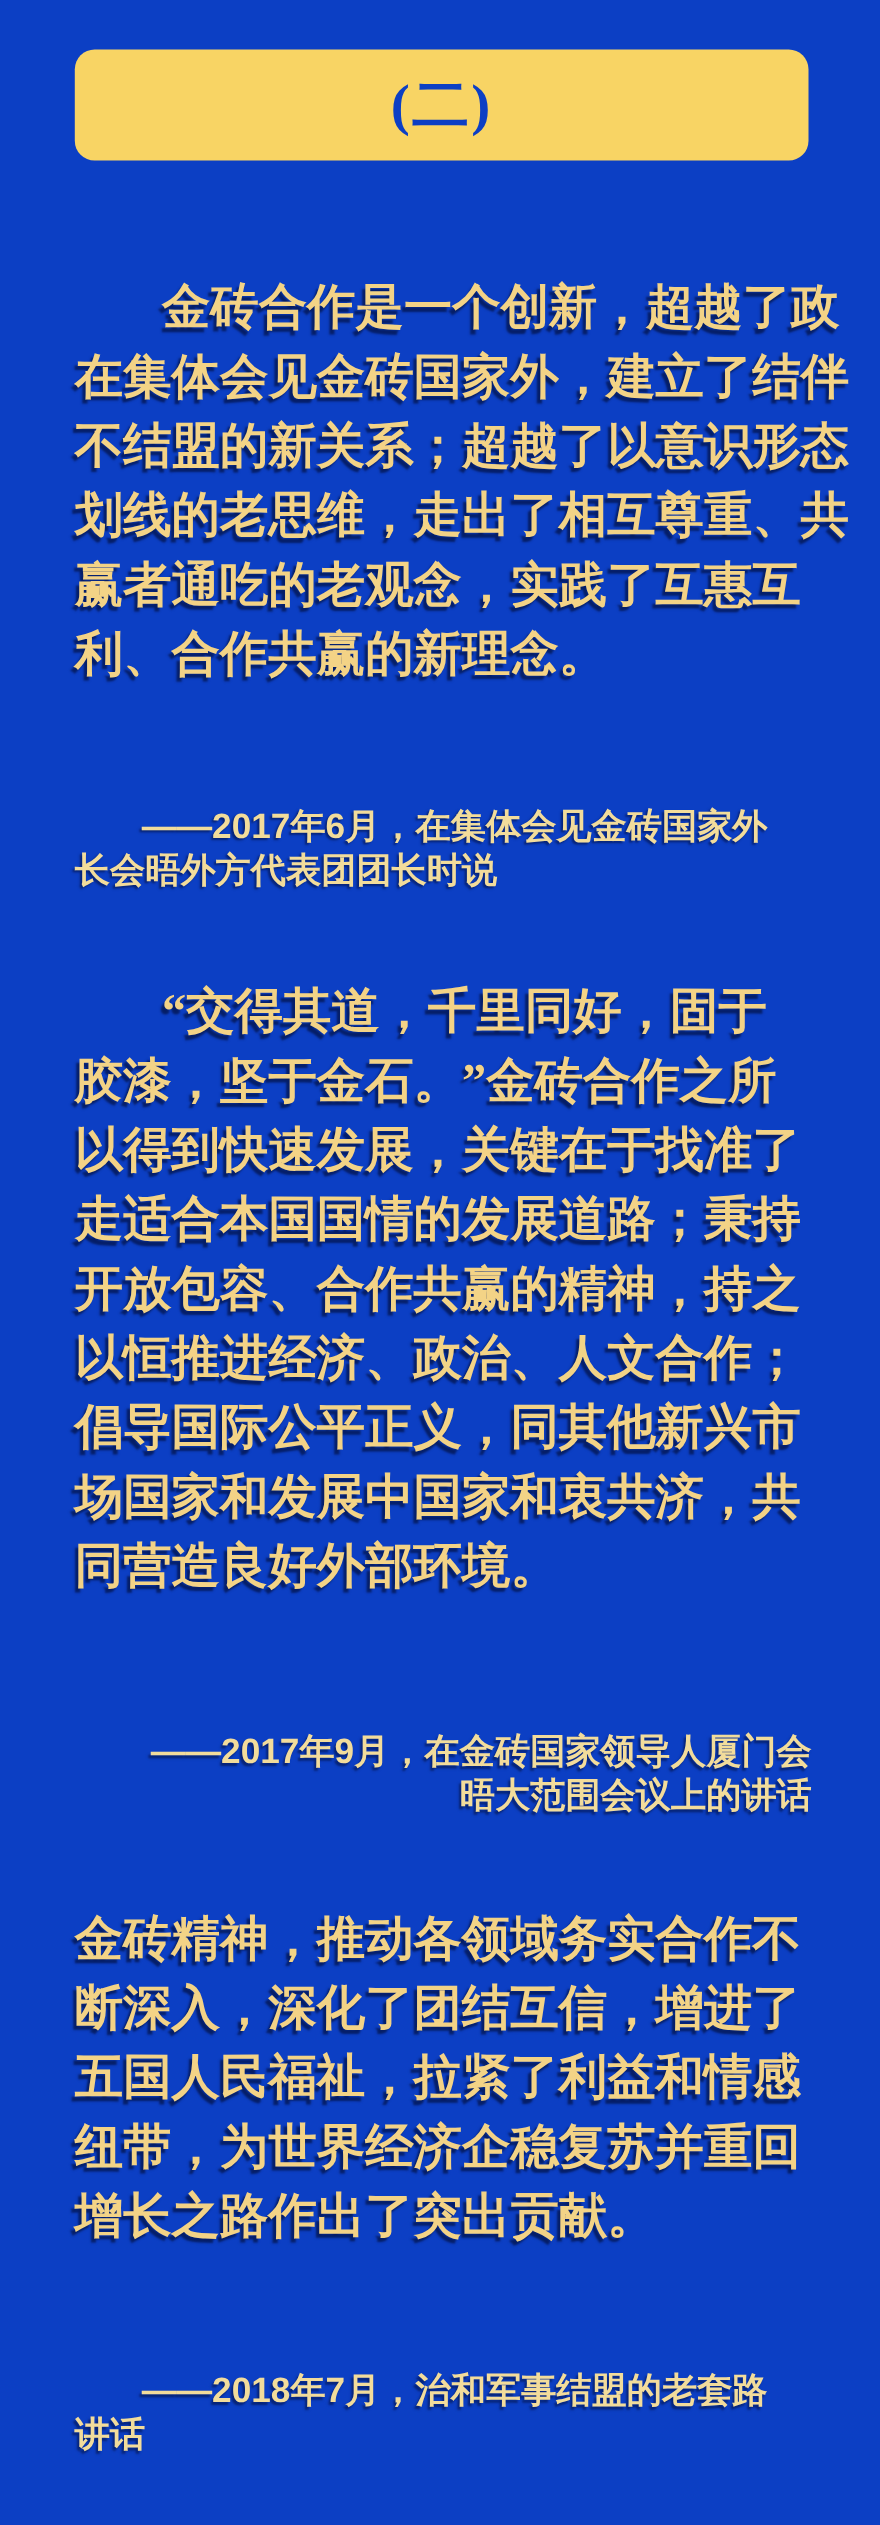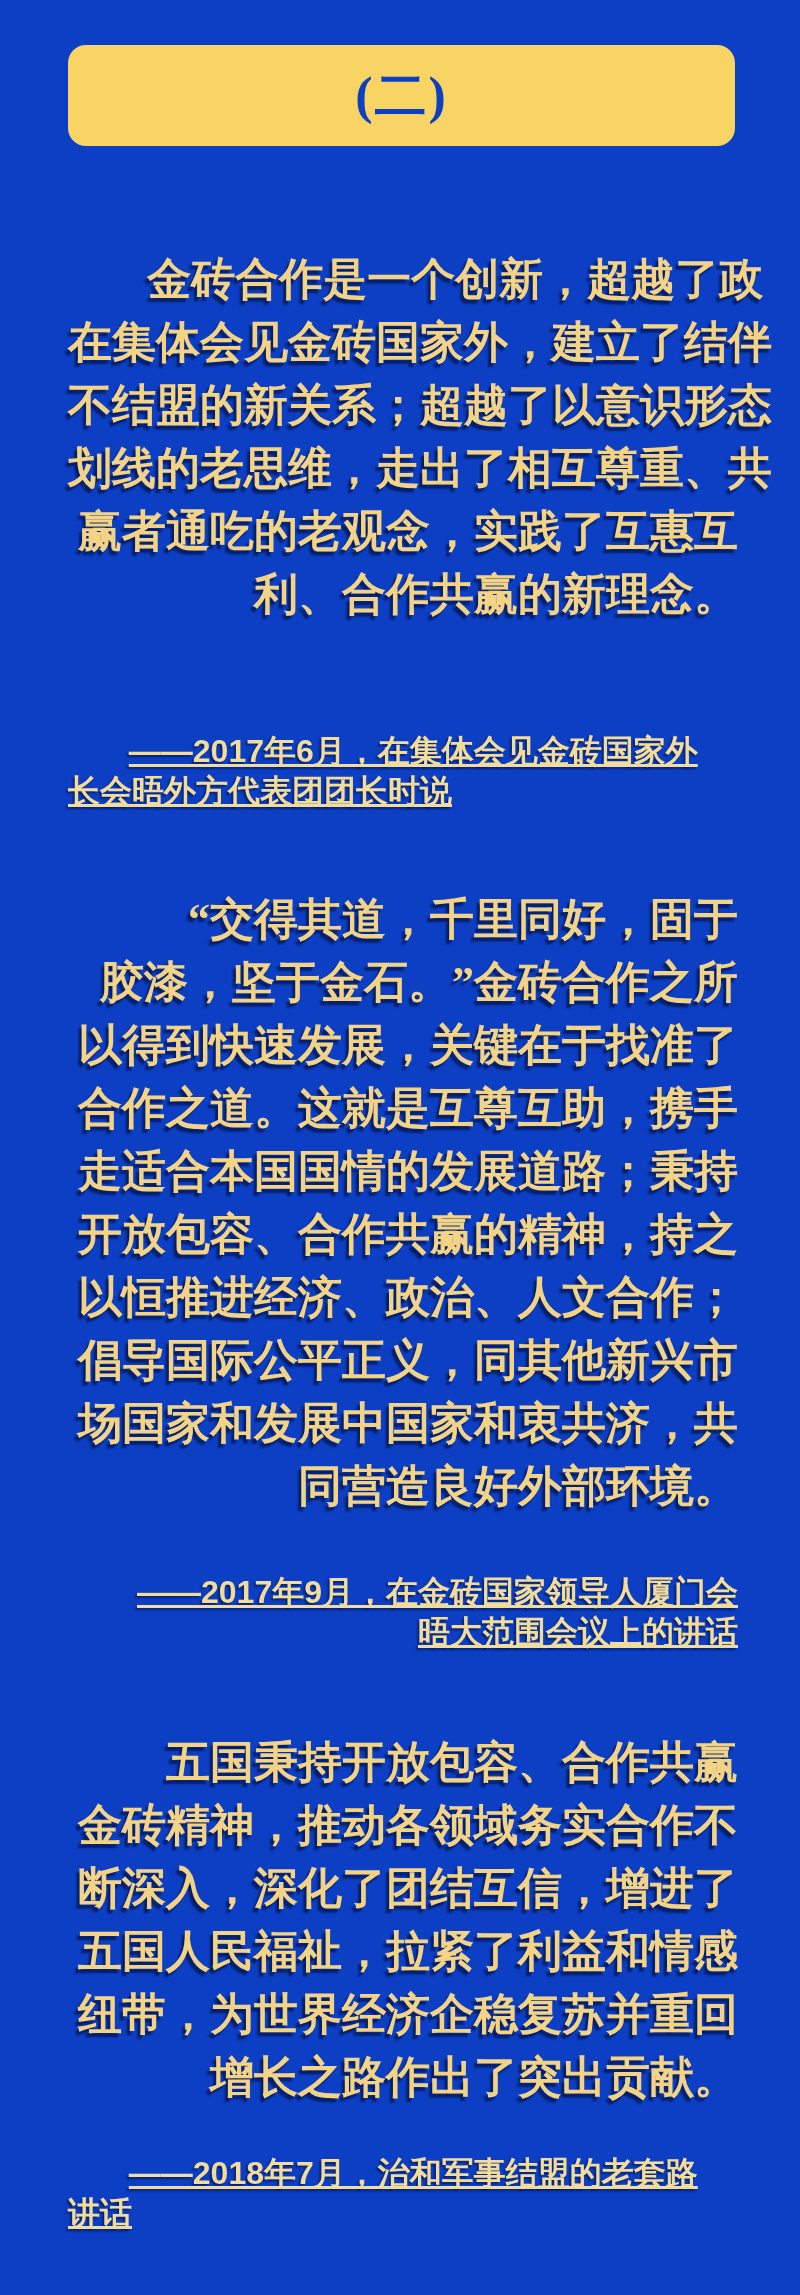--- a/index.html
+++ b/index.html
@@ -36,39 +36,37 @@
     width: 670px;
   }
   .quote-line {
     font-family: "Liberation Serif", serif;
     font-weight: 700;
     font-size: 44px;
     line-height: 63px;
     color: #f3d386;
     text-shadow: -3px 4px 2px rgba(2, 8, 40, 0.60);
     white-space: nowrap;
-    text-align: right;
   }
   .quote-line.first {
     text-indent: 1.8em;
   }
   .source-block {
     position: absolute;
     left: 68px;
     width: 670px;
   }
   .source-line {
     font-family: "Liberation Sans", sans-serif;
     font-weight: 600;
     font-size: 32px;
     line-height: 40px;
     color: #f2dc9b;
     text-shadow: -2px 2px 2px rgba(2, 8, 40, 0.50);
     white-space: nowrap;
-    text-decoration: underline;
   }
   .source-line.first {
     text-indent: 1.9em;
   }
   .q1 { top: 248px; }
   .s1 { top: 731px; }
   .q2 { top: 888px; }
   .s2 { top: 1572px; text-align: right; }
   .q3 { top: 1731px; }
   .s3 { top: 2153px; }
@@ -91,36 +89,34 @@
 
 <div class="source-block s1">
   <div class="source-line first">——2017年6月，在集体会见金砖国家外</div>
   <div class="source-line">长会晤外方代表团团长时说</div>
 </div>
 
 <div class="quote-block q2">
   <div class="quote-line first">“交得其道，千里同好，固于</div>
   <div class="quote-line">胶漆，坚于金石。”金砖合作之所</div>
   <div class="quote-line">以得到快速发展，关键在于找准了</div>
-  <div class="quote-line">合作之道。这就是互尊互助，携手</div>
   <div class="quote-line">走适合本国国情的发展道路；秉持</div>
   <div class="quote-line">开放包容、合作共赢的精神，持之</div>
   <div class="quote-line">以恒推进经济、政治、人文合作；</div>
   <div class="quote-line">倡导国际公平正义，同其他新兴市</div>
   <div class="quote-line">场国家和发展中国家和衷共济，共</div>
   <div class="quote-line">同营造良好外部环境。</div>
 </div>
 
 <div class="source-block s2">
   <div class="source-line first">——2017年9月，在金砖国家领导人厦门会</div>
   <div class="source-line">晤大范围会议上的讲话</div>
 </div>
 
 <div class="quote-block q3">
-  <div class="quote-line first">五国秉持开放包容、合作共赢</div>
   <div class="quote-line">金砖精神，推动各领域务实合作不</div>
   <div class="quote-line">断深入，深化了团结互信，增进了</div>
   <div class="quote-line">五国人民福祉，拉紧了利益和情感</div>
   <div class="quote-line">纽带，为世界经济企稳复苏并重回</div>
   <div class="quote-line">增长之路作出了突出贡献。</div>
 </div>
 
 <div class="source-block s3">
   <div class="source-line first">——2018年7月，治和军事结盟的老套路</div>
   <div class="source-line">讲话</div>

